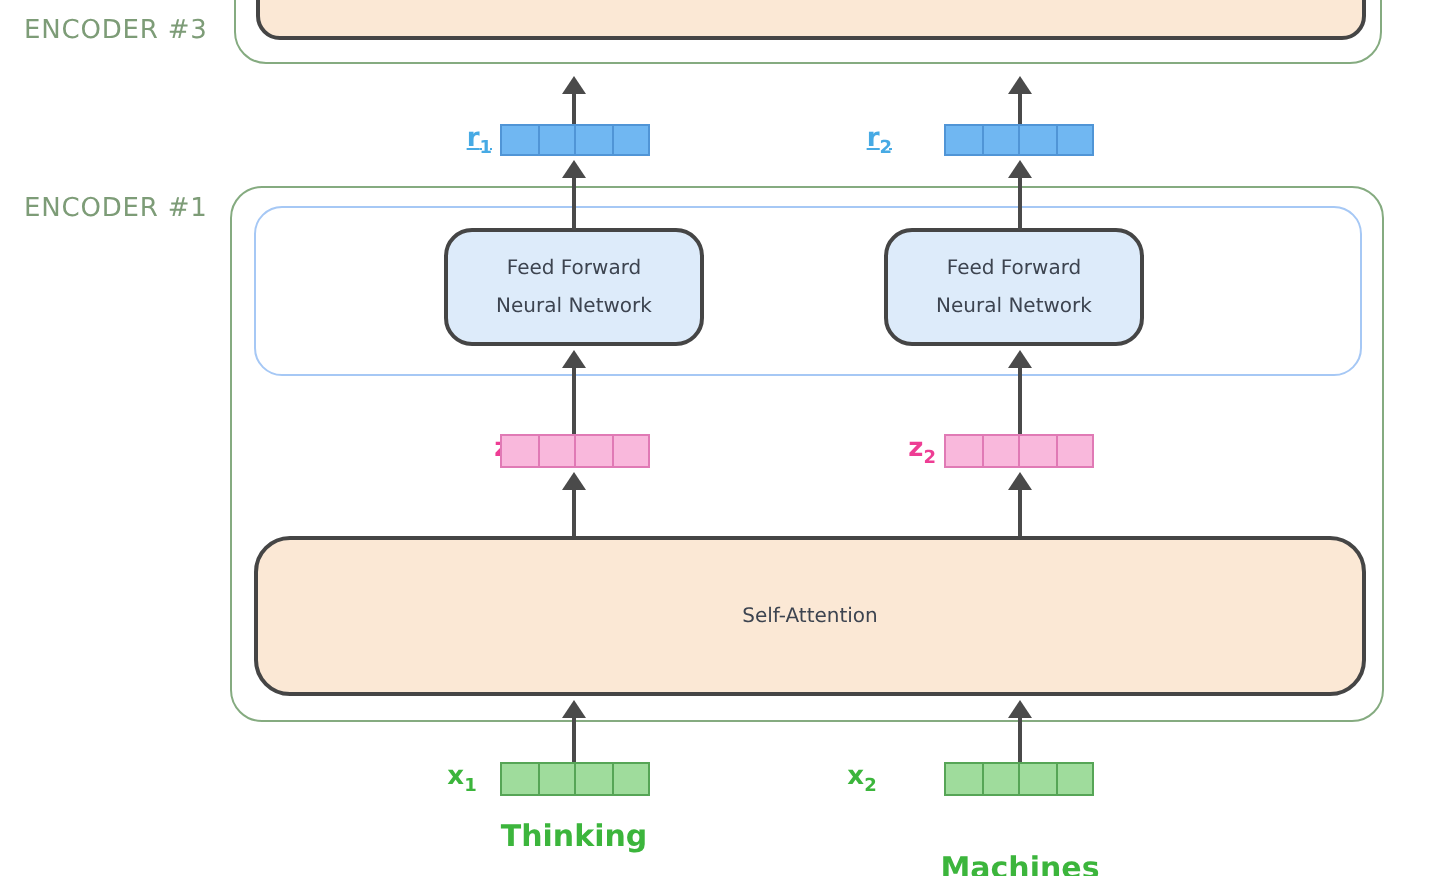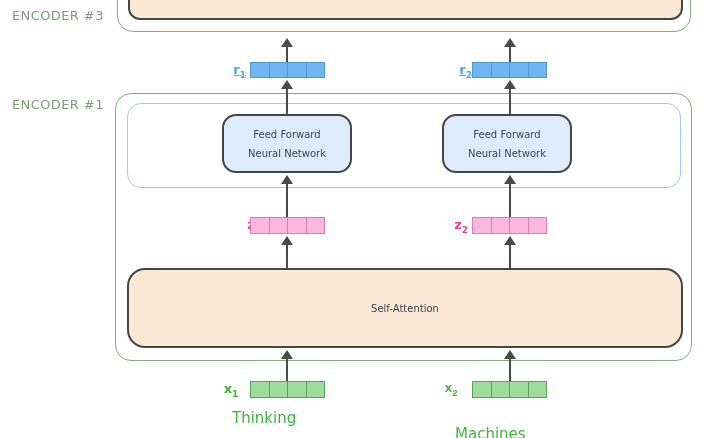--- a/index.html
+++ b/index.html
@@ -80,22 +80,22 @@
     font-size: 13px; font-weight: bold;
     line-height: 18px;
     z-index: 4;
   }
   .vec-label sub { font-size: 9px; }
   .vec-label.r { color: var(--r-label); text-decoration: underline; }
   .vec-label.z { color: var(--z-label); }
   .vec-label.x { color: var(--x-label); text-align: center; }
 
   .word {
-    width: 110px; 
-    font-size: 15px; font-weight: normal;
+    width: 110px; text-align: center;
+    font-size: 15px; font-weight: bold;
     color: var(--word-text);
     z-index: 4;
   }
 
   .arrow { width: 12px; z-index: 5; }
   .arrow .head {
     position: absolute; top: 0; left: 0;
     width: 0; height: 0;
     border-left: 6px solid transparent;
     border-right: 6px solid transparent;
@@ -122,21 +122,21 @@
     <div class="stem"></div>
   </div>
 
 <div class="abs vec-label r" style="left:216px; top:61px;"><span>r</span><sub>1</sub></div>
 <div class="abs vec r" style="left:250px; top:62px; width:75px;">
   <div class="cell"></div>
     <div class="cell"></div>
     <div class="cell"></div>
     <div class="cell"></div>
 </div>
-<div class="abs vec-label r" style="left:442px; top:61px;"><span>r</span><sub>2</sub></div>
+<div class="abs vec-label r" style="left:416px; top:61px;"><span>r</span><sub>2</sub></div>
 <div class="abs vec r" style="left:472px; top:62px; width:75px;">
   <div class="cell"></div>
     <div class="cell"></div>
     <div class="cell"></div>
     <div class="cell"></div>
 </div>
 
 <div class="abs arrow" style="left:281px; top:80px; height:35px;">
     <div class="head"></div>
     <div class="stem"></div>
@@ -209,21 +209,21 @@
     <div class="stem"></div>
   </div>
 
 <div class="abs vec-label x" style="left:216px; top:380px;"><span>x</span><sub>1</sub></div>
 <div class="abs vec x" style="left:250px; top:381px; width:75px; height:17px;">
   <div class="cell"></div>
     <div class="cell"></div>
     <div class="cell"></div>
     <div class="cell"></div>
 </div>
-<div class="abs vec-label x" style="left:436px; top:380px;font-family:Liberation Mono, monospace;"><span>x</span><sub>2</sub></div>
+<div class="abs vec-label x" style="left:416px; top:380px;"><span>x</span><sub>2</sub></div>
 <div class="abs vec x" style="left:472px; top:381px; width:75px; height:17px;">
   <div class="cell"></div>
     <div class="cell"></div>
     <div class="cell"></div>
     <div class="cell"></div>
 </div>
 
 <div class="abs word" style="left:232px; top:409px;">Thinking</div>
 <div class="abs word" style="left:455px; top:409px;margin-top:16px;">Machines</div>
 

